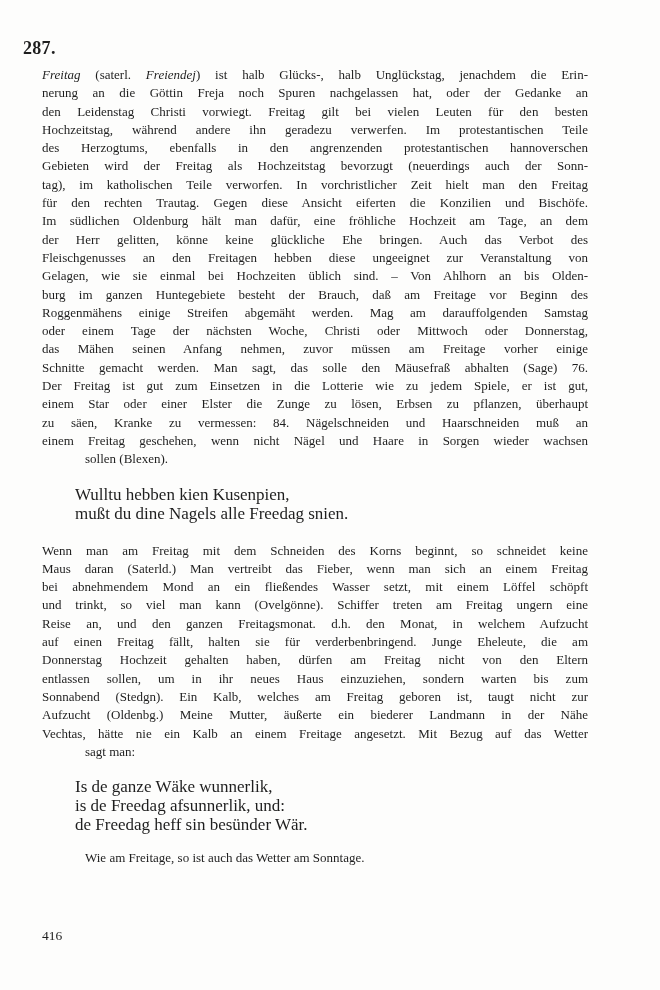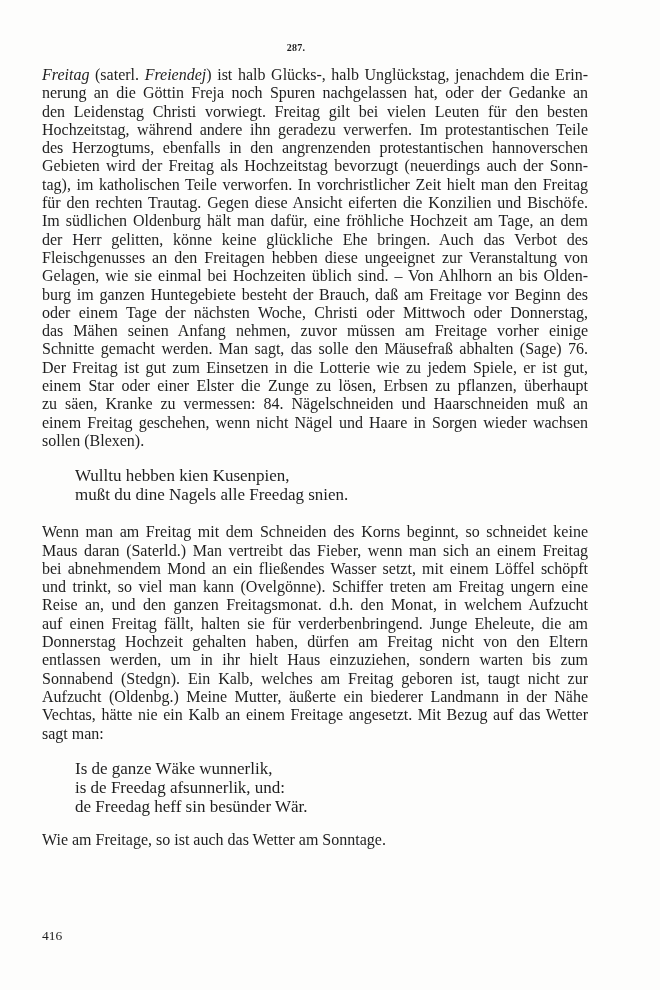--- a/index.html
+++ b/index.html
@@ -17,39 +17,40 @@
     color: #1e1e1e;
     overflow: hidden;
   }
   .content {
     position: absolute;
     left: 42px;
     top: 39px;
     width: 546px;
   }
   .heading {
-    font-size: 10px;
+    font-size: 18px;
     font-weight: 700;
     line-height: 18px;
-    text-align: center;
+    text-align: left;
     transform: translateX(-19px);
     letter-spacing: 0.3px;
   }
   .para { margin: 0; }
   .para-first { margin-top: 9px; }
   .jline {
-    font-size: 16px;
+    font-size: 13px;
     line-height: 18.3px;
     text-align: justify;
     text-align-last: justify;
     white-space: normal;
   }
   .jline.last {
     text-align: left;
     text-align-last: left;
+    margin-left: 43px;
   }
   .it { font-style: italic; }
   .verse { margin-top: 16px; }
   .verse-2 { }
   .vline {
     font-size: 17px;
     line-height: 19px;
     margin-left: 33px;
     text-align: left;
   }
@@ -79,20 +80,21 @@
           <div class="jline">Hochzeitstag, während andere ihn geradezu verwerfen. Im protestantischen Teile</div>
           <div class="jline">des Herzogtums, ebenfalls in den angrenzenden protestantischen hannoverschen</div>
           <div class="jline">Gebieten wird der Freitag als Hochzeitstag bevorzugt (neuerdings auch der Sonn-</div>
           <div class="jline">tag), im katholischen Teile verworfen. In vorchristlicher Zeit hielt man den Freitag</div>
           <div class="jline">für den rechten Trautag. Gegen diese Ansicht eiferten die Konzilien und Bischöfe.</div>
           <div class="jline">Im südlichen Oldenburg hält man dafür, eine fröhliche Hochzeit am Tage, an dem</div>
           <div class="jline">der Herr gelitten, könne keine glückliche Ehe bringen. Auch das Verbot des</div>
           <div class="jline">Fleischgenusses an den Freitagen hebben diese ungeeignet zur Veranstaltung von</div>
           <div class="jline">Gelagen, wie sie einmal bei Hochzeiten üblich sind. – Von Ahlhorn an bis Olden-</div>
           <div class="jline">burg im ganzen Huntegebiete besteht der Brauch, daß am Freitage vor Beginn des</div>
+          <div class="jline">Roggenmähens einige Streifen abgemäht werden. Mag am darauffolgenden Samstag</div>
           <div class="jline">oder einem Tage der nächsten Woche, Christi oder Mittwoch oder Donnerstag,</div>
           <div class="jline">das Mähen seinen Anfang nehmen, zuvor müssen am Freitage vorher einige</div>
           <div class="jline">Schnitte gemacht werden. Man sagt, das solle den Mäusefraß abhalten (Sage) 76.</div>
           <div class="jline">Der Freitag ist gut zum Einsetzen in die Lotterie wie zu jedem Spiele, er ist gut,</div>
           <div class="jline">einem Star oder einer Elster die Zunge zu lösen, Erbsen zu pflanzen, überhaupt</div>
           <div class="jline">zu säen, Kranke zu vermessen: 84. Nägelschneiden und Haarschneiden muß an</div>
           <div class="jline">einem Freitag geschehen, wenn nicht Nägel und Haare in Sorgen wieder wachsen</div>
         </div>
       <div class="jline last">sollen (Blexen).</div>
     </div>
@@ -106,21 +108,21 @@
 
     <div class="para para-second">
       <div>
           <div class="jline">Wenn man am Freitag mit dem Schneiden des Korns beginnt, so schneidet keine</div>
           <div class="jline">Maus daran (Saterld.) Man vertreibt das Fieber, wenn man sich an einem Freitag</div>
           <div class="jline">bei abnehmendem Mond an ein fließendes Wasser setzt, mit einem Löffel schöpft</div>
           <div class="jline">und trinkt, so viel man kann (Ovelgönne). Schiffer treten am Freitag ungern eine</div>
           <div class="jline">Reise an, und den ganzen Freitagsmonat. d.h. den Monat, in welchem Aufzucht</div>
           <div class="jline">auf einen Freitag fällt, halten sie für verderbenbringend. Junge Eheleute, die am</div>
           <div class="jline">Donnerstag Hochzeit gehalten haben, dürfen am Freitag nicht von den Eltern</div>
-          <div class="jline">entlassen werden, um in ihr hielt Haus einzuziehen, sondern warten bis zum</div>
+          <div class="jline">entlassen sollen, um in ihr neues Haus einzuziehen, sondern warten bis zum</div>
           <div class="jline">Sonnabend (Stedgn). Ein Kalb, welches am Freitag geboren ist, taugt nicht zur</div>
           <div class="jline">Aufzucht (Oldenbg.) Meine Mutter, äußerte ein biederer Landmann in der Nähe</div>
           <div class="jline">Vechtas, hätte nie ein Kalb an einem Freitage angesetzt. Mit Bezug auf das Wetter</div>
         </div>
       <div class="jline last">sagt man:</div>
     </div>
 
     <div class="verse verse-2">
       <div>
           <div class="vline">Is de ganze Wäke wunnerlik,</div>

